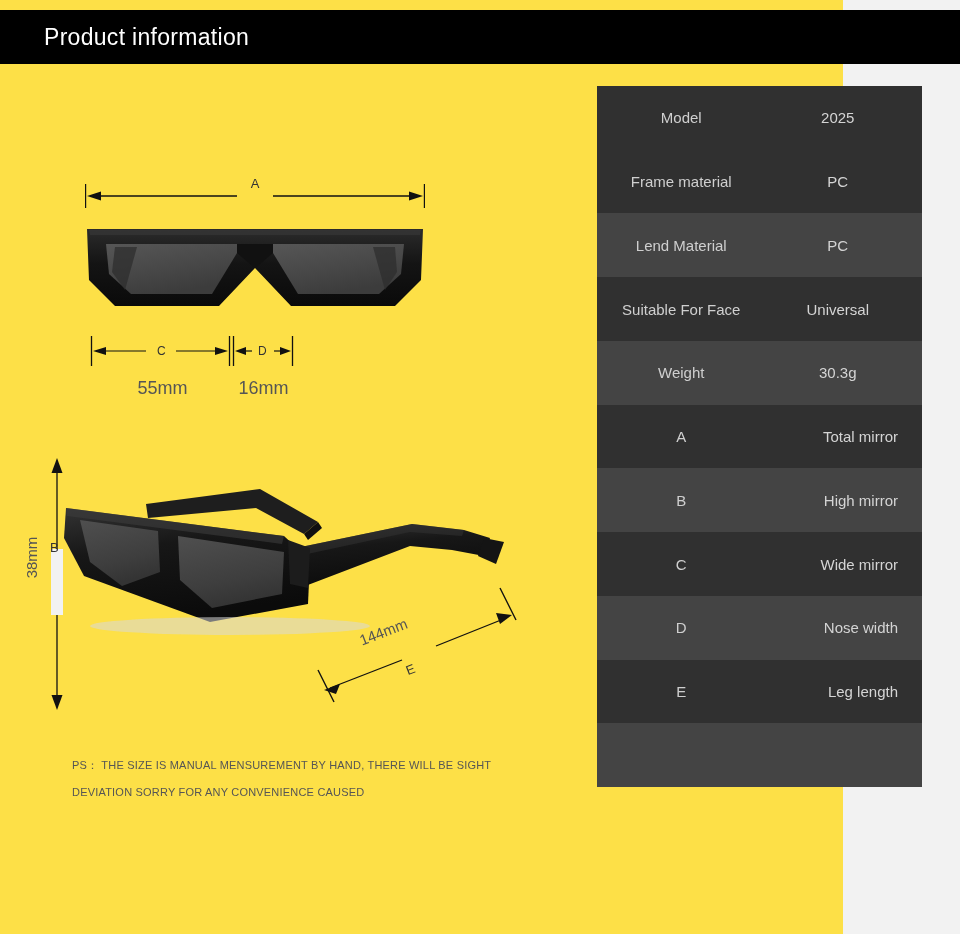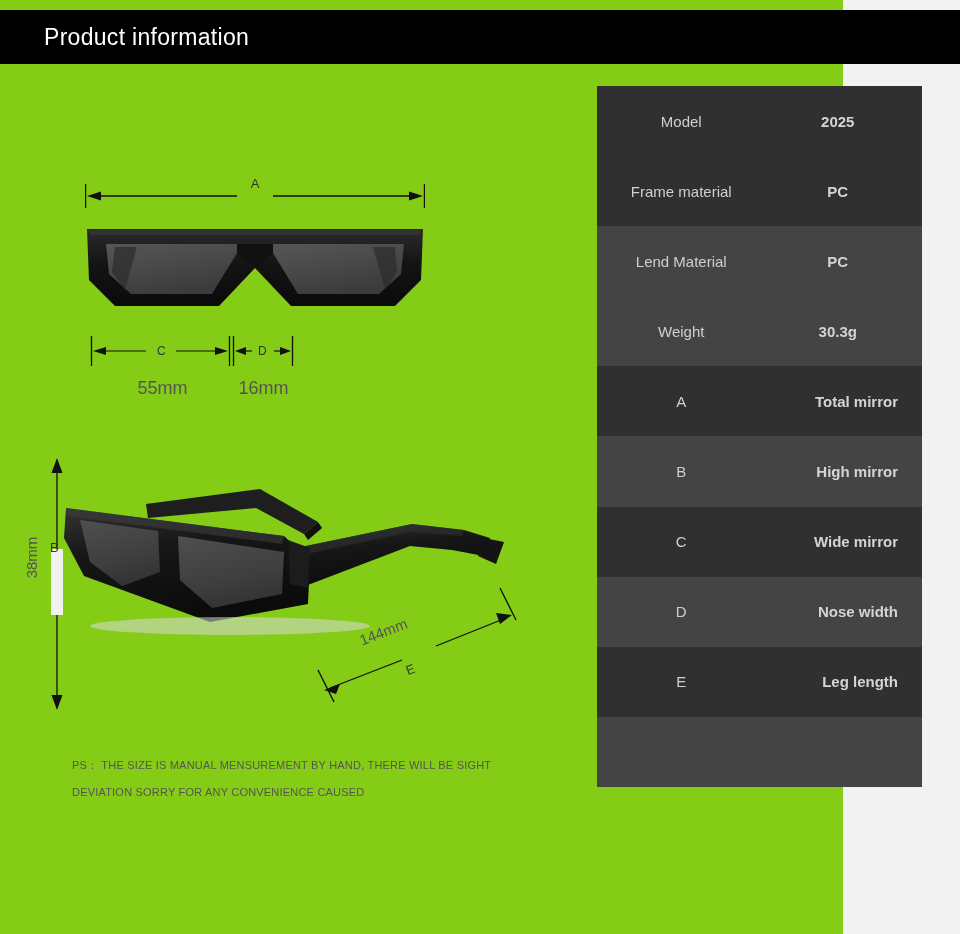--- a/index.html
+++ b/index.html
@@ -10,21 +10,21 @@
     width: 960px;
     height: 934px;
     background: #f2f2f2;
     font-family: "Liberation Sans", sans-serif;
     overflow: hidden;
   }
   .page {
     position: relative;
     width: 843px;
     height: 934px;
-    background: #84cc16;
+    background: #fde047;
   }
 
   
   .header-bar {
     position: absolute;
     left: 0;
     top: 10px;
     width: 960px;
     height: 54px;
     background: #000000;
@@ -213,21 +213,20 @@
     padding-left: 6px;
     box-sizing: border-box;
   }
   .spec-value {
     flex: 0 0 50%;
     text-align: center;
     color: #d4d4d4;
     font-size: 15px;
     padding-right: 6px;
     box-sizing: border-box;
-    font-weight: bold;
   }
   .spec-row.code .spec-value {
     text-align: right;
     padding-right: 24px;
   }
   .spec-row.blank .spec-label,
   .spec-row.blank .spec-value { color: transparent; }
 </style>
 </head>
 <body>
@@ -374,20 +373,24 @@
         <span class="spec-value">2025</span>
       </div>
     <div class="spec-row odd">
         <span class="spec-label">Frame material</span>
         <span class="spec-value">PC</span>
       </div>
     <div class="spec-row even">
         <span class="spec-label">Lend Material</span>
         <span class="spec-value">PC</span>
       </div>
+    <div class="spec-row odd">
+        <span class="spec-label">Suitable For Face</span>
+        <span class="spec-value">Universal</span>
+      </div>
     <div class="spec-row even">
         <span class="spec-label">Weight</span>
         <span class="spec-value">30.3g</span>
       </div>
     <div class="spec-row odd code">
         <span class="spec-label">A</span>
         <span class="spec-value">Total mirror</span>
       </div>
     <div class="spec-row even code">
         <span class="spec-label">B</span>

